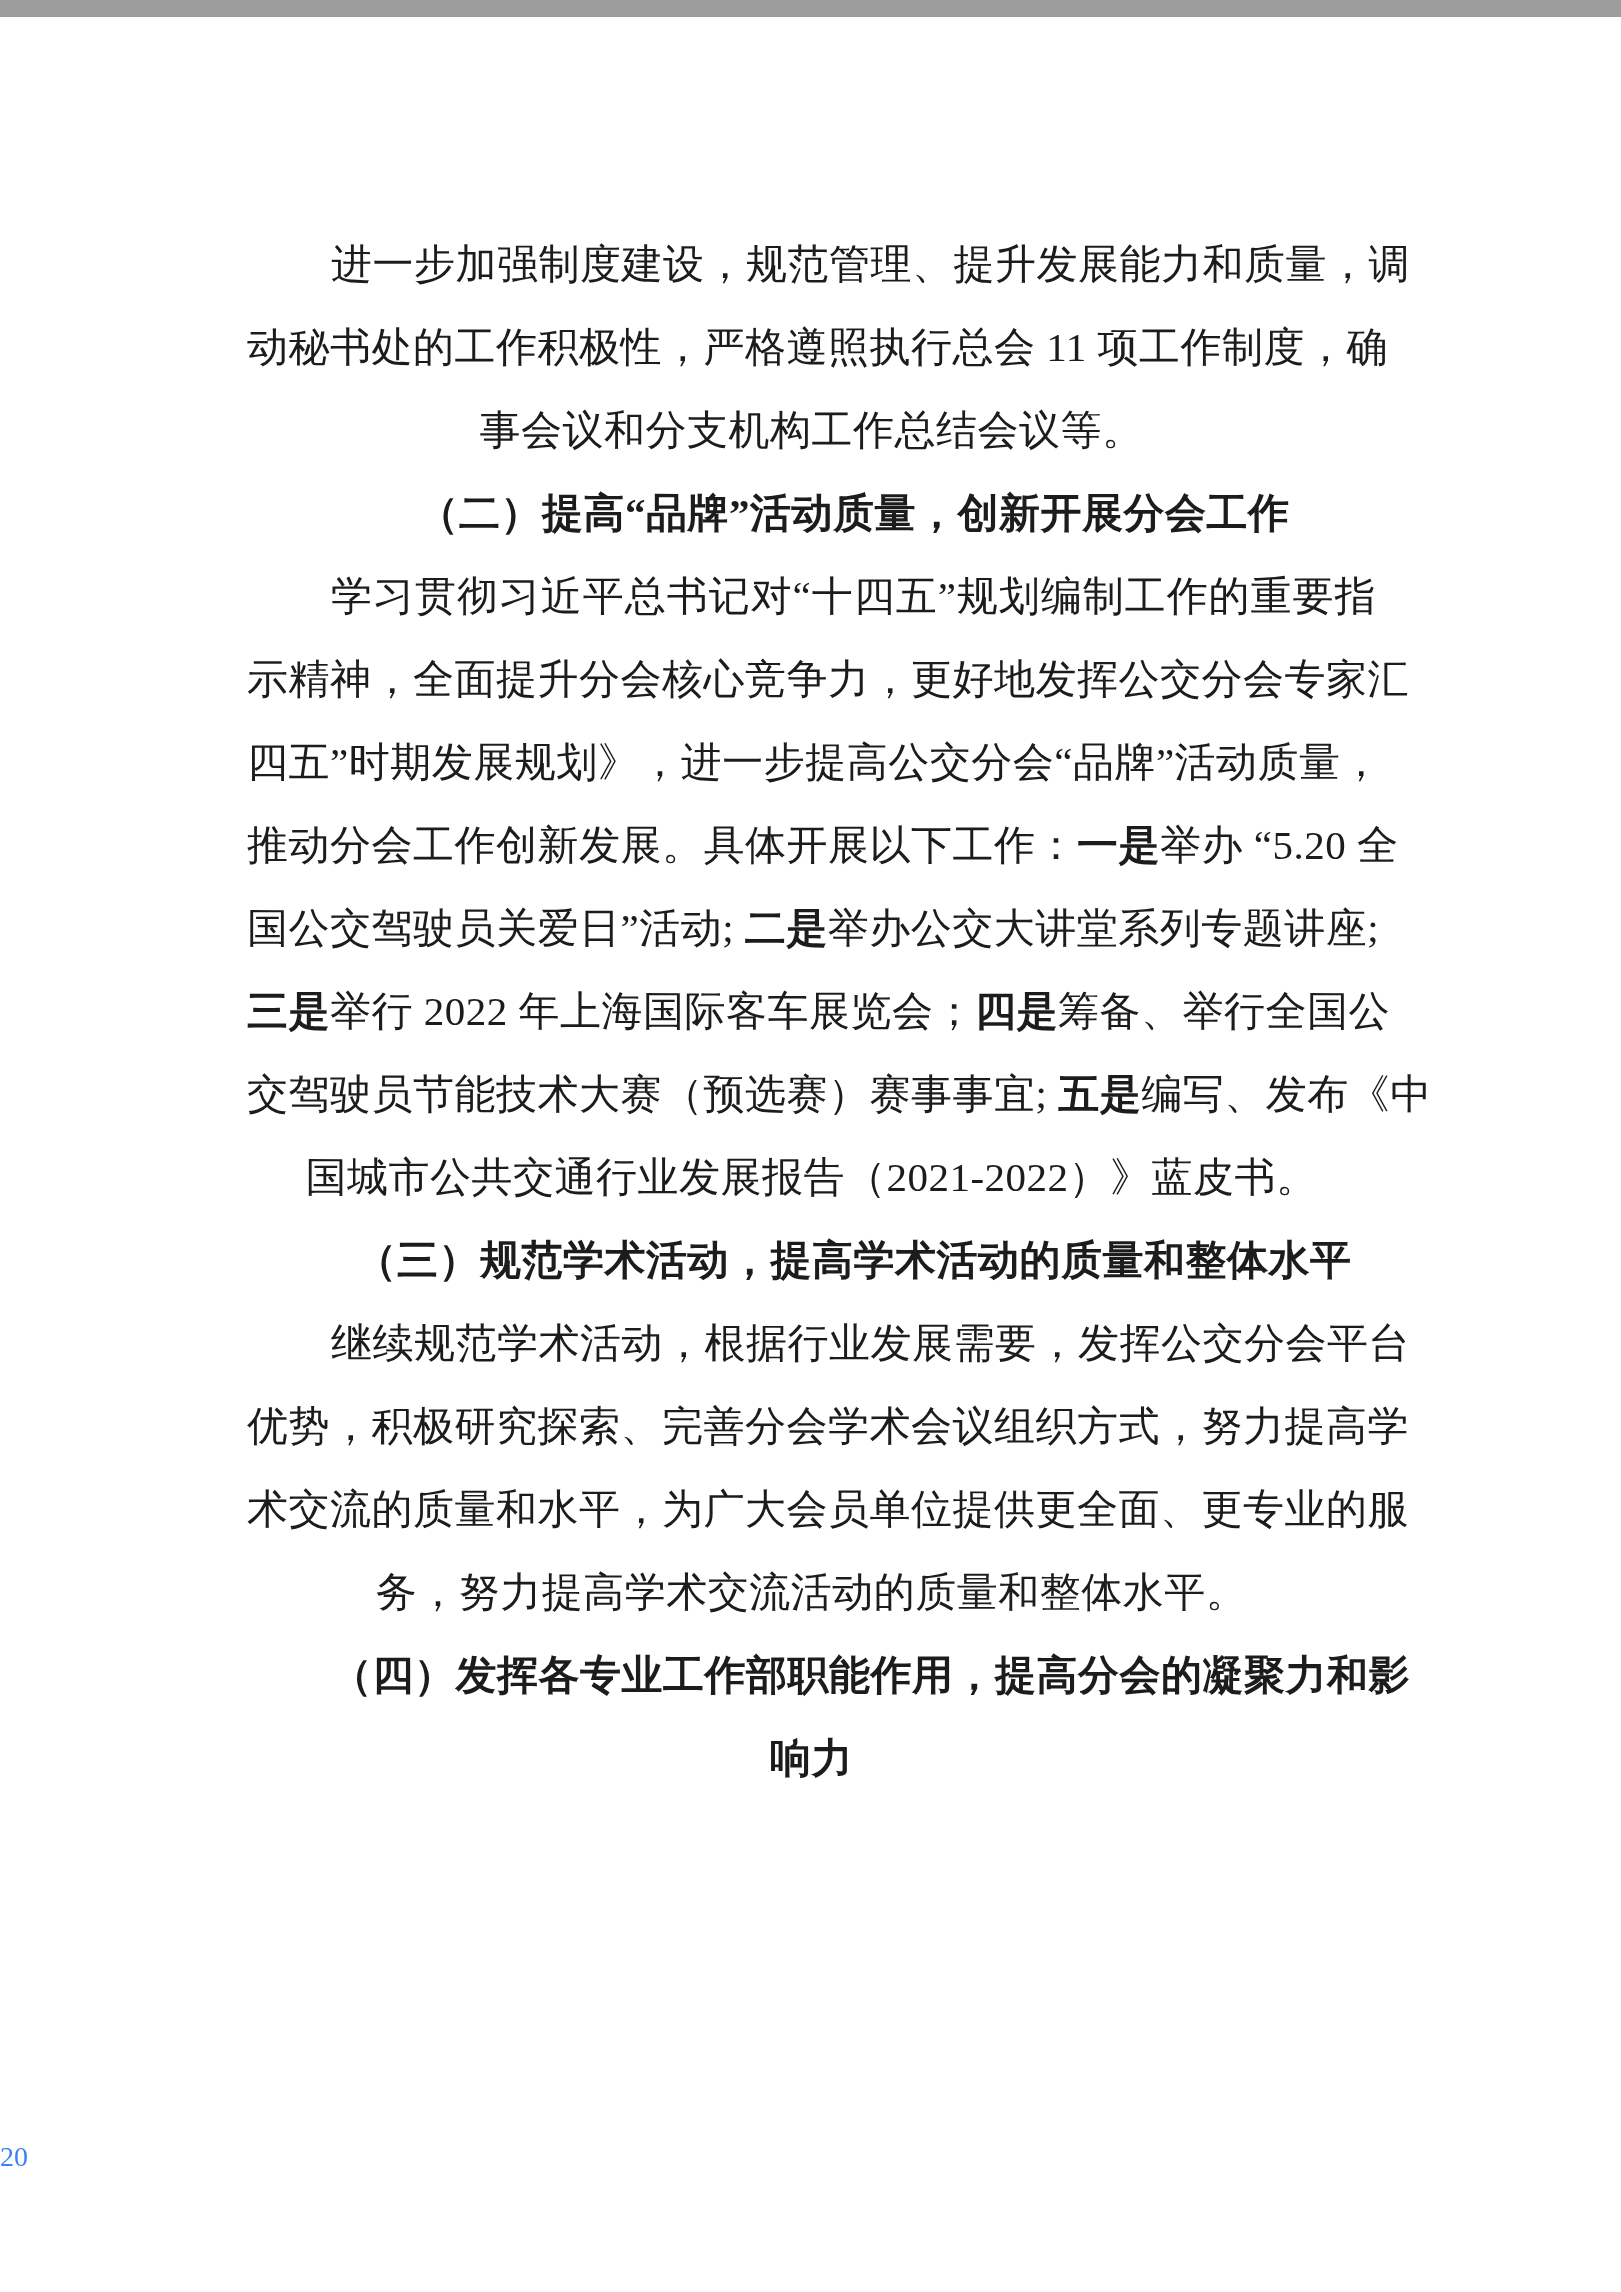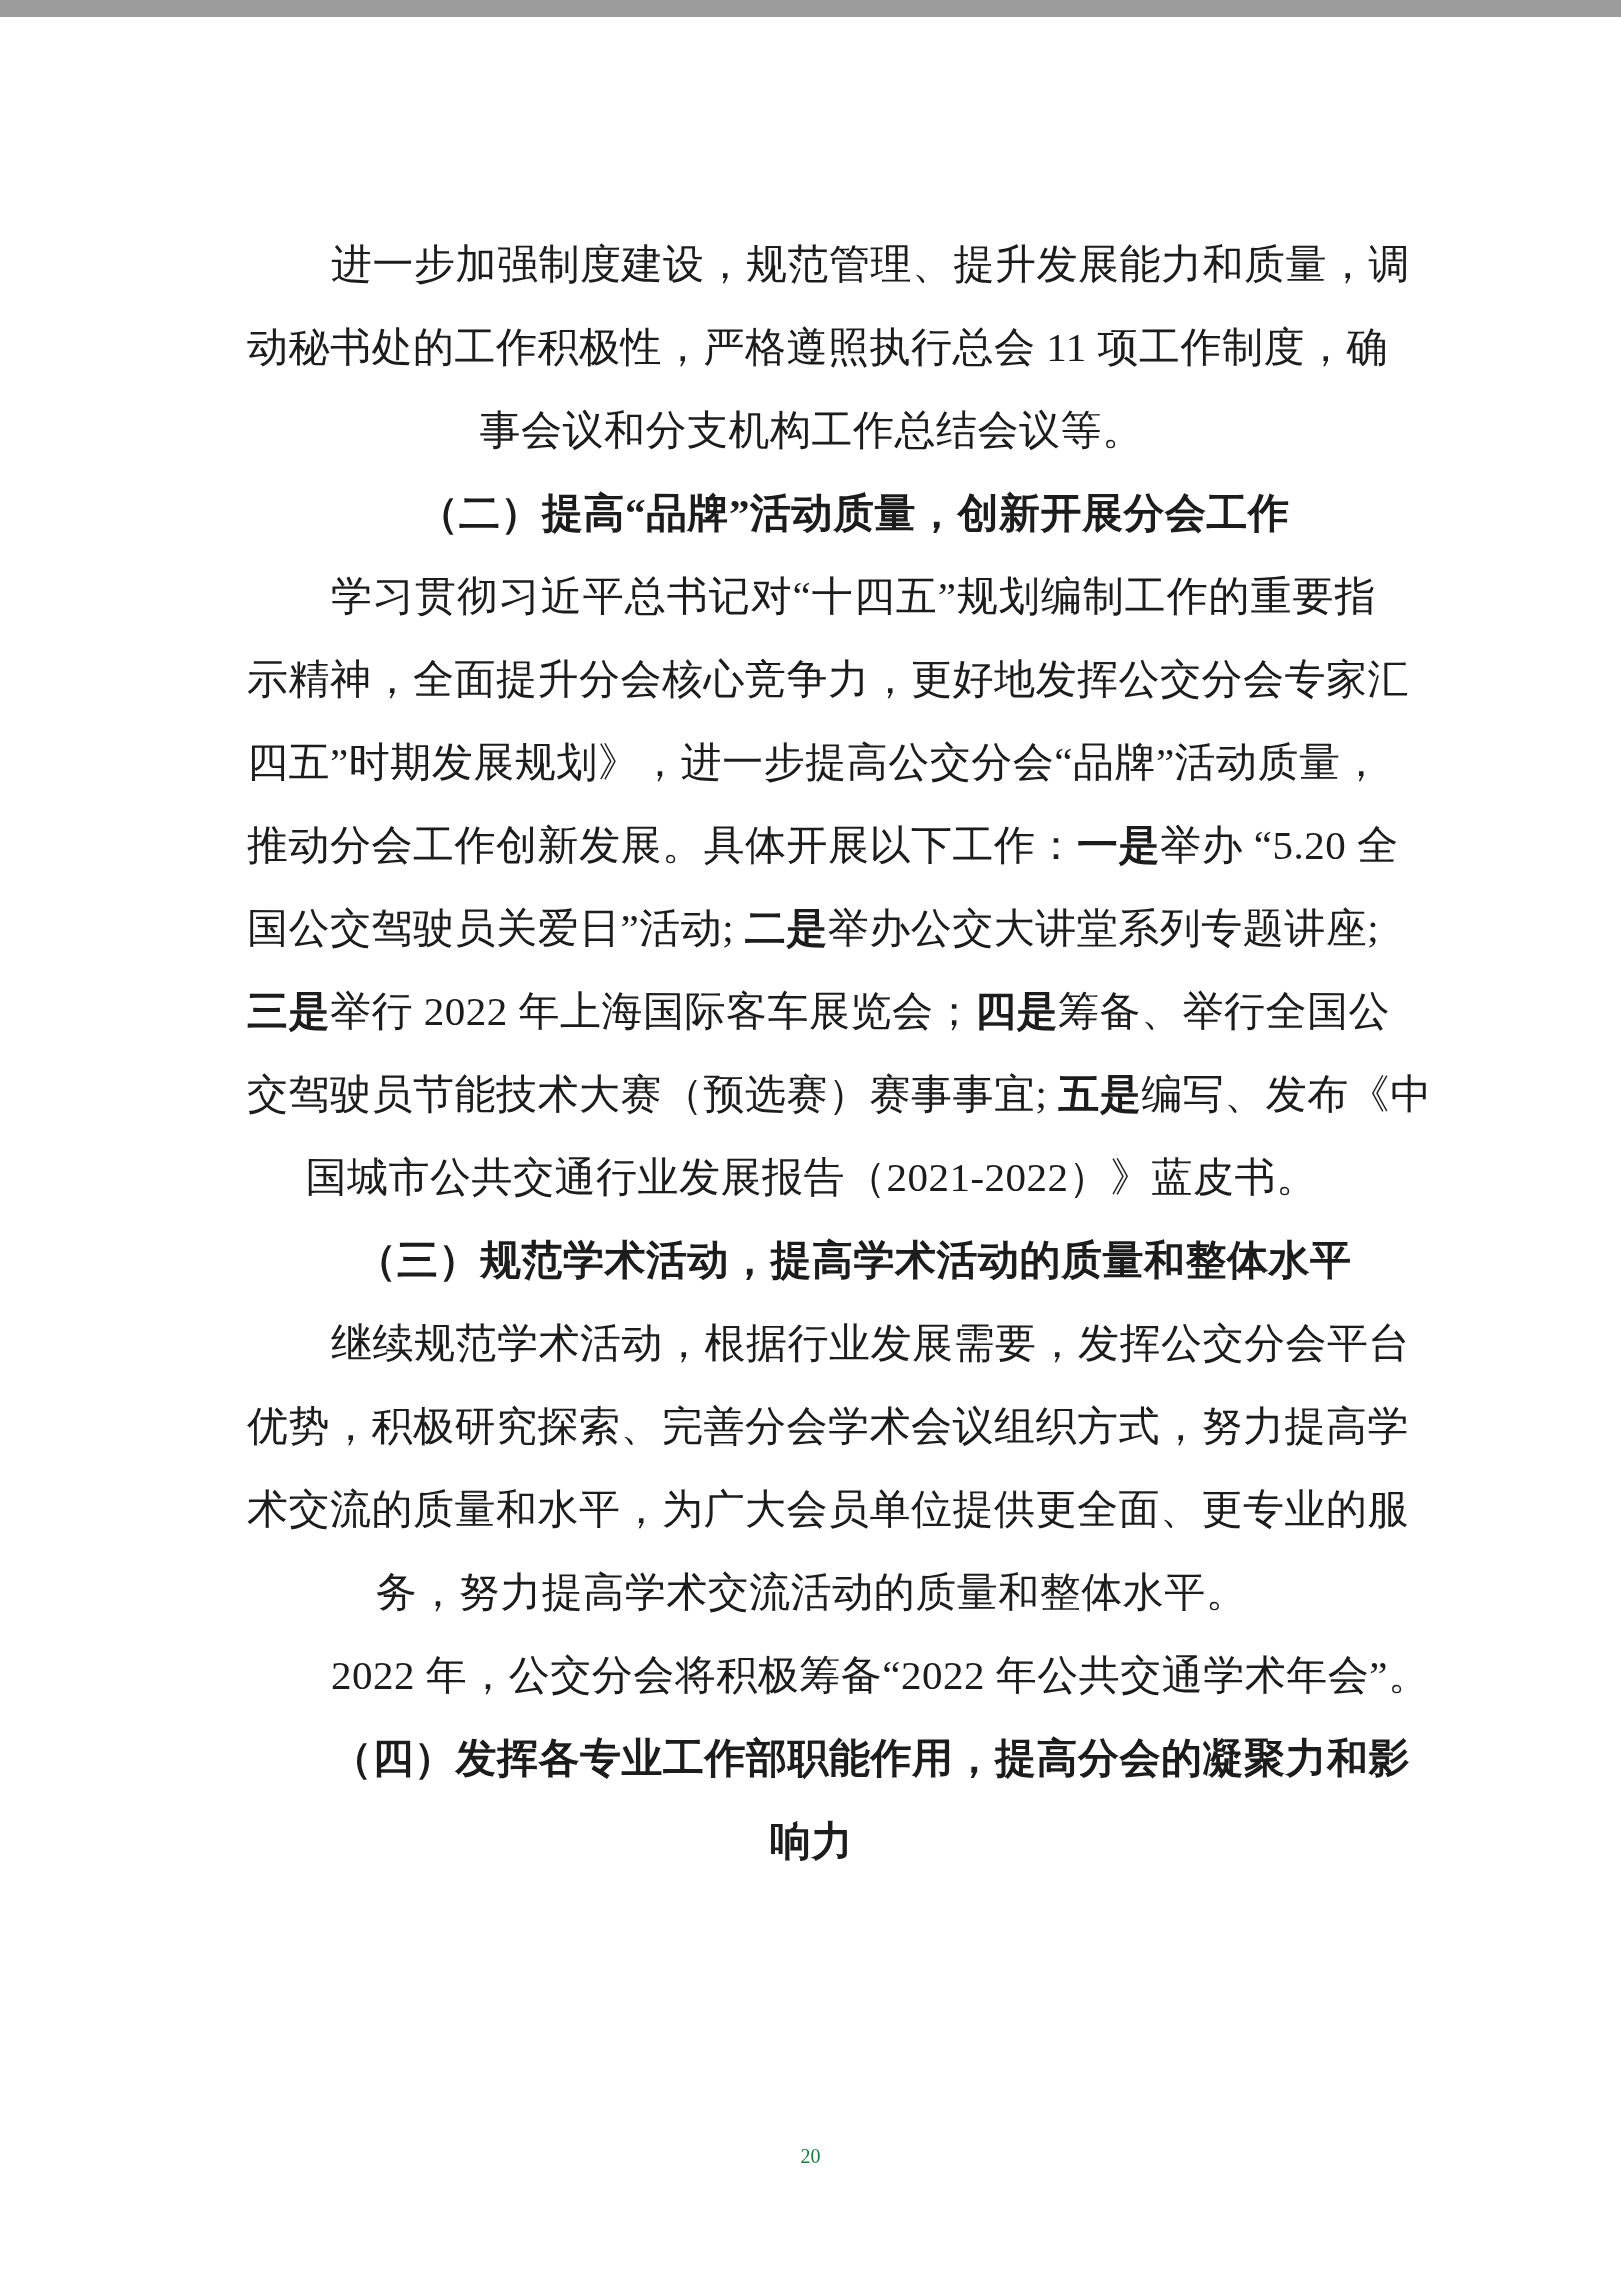--- a/index.html
+++ b/index.html
@@ -41,24 +41,23 @@
   }
   .line.heading,
   .seg.bold {
     font-weight: 700;
   }
   .footer {
     position: absolute;
     left: 0;
     top: 2120px;
     width: 100%;
-    text-align: center;
-    font-size: 20px;
+    font-size: 28px;
     line-height: 39px;
-    color: #15803d;
+    color: #3b82f6;
   }
 </style>
 </head>
 <body>
 
 <div class="page">
   <div class="content" id="doc-body">
       <div class="line indent fill"><span class="seg">进一步加强制度建设，规范管理、提升发展能力和质量，调</span></div>
       <div class="line fill"><span class="seg">动秘书处的工作积极性，严格遵照执行总会 11 项工作制度，确</span></div>
       <div class="line"><span class="seg">事会议和分支机构工作总结会议等。</span></div>
@@ -69,19 +68,18 @@
       <div class="line fill"><span class="seg">推动分会工作创新发展。具体开展以下工作：</span><span class="seg bold">一是</span><span class="seg">举办 “5.20 全</span></div>
       <div class="line fill"><span class="seg">国公交驾驶员关爱日”活动; </span><span class="seg bold">二是</span><span class="seg">举办公交大讲堂系列专题讲座;</span></div>
       <div class="line fill"><span class="seg bold">三是</span><span class="seg">举行 2022 年上海国际客车展览会；</span><span class="seg bold">四是</span><span class="seg">筹备、举行全国公</span></div>
       <div class="line fill"><span class="seg">交驾驶员节能技术大赛（预选赛）赛事事宜; </span><span class="seg bold">五是</span><span class="seg">编写、发布《中</span></div>
       <div class="line"><span class="seg">国城市公共交通行业发展报告（2021-2022）》蓝皮书。</span></div>
       <div class="line indent heading"><span class="seg bold">（三）规范学术活动，提高学术活动的质量和整体水平</span></div>
       <div class="line indent fill"><span class="seg">继续规范学术活动，根据行业发展需要，发挥公交分会平台</span></div>
       <div class="line fill"><span class="seg">优势，积极研究探索、完善分会学术会议组织方式，努力提高学</span></div>
       <div class="line fill"><span class="seg">术交流的质量和水平，为广大会员单位提供更全面、更专业的服</span></div>
       <div class="line"><span class="seg">务，努力提高学术交流活动的质量和整体水平。</span></div>
-      <div class="line indent"><span class="seg">2022 年，公交分会将积极筹备“2022 年公共交通学术年会”。</span></div>
       <div class="line indent heading fill"><span class="seg bold">（四）发挥各专业工作部职能作用，提高分会的凝聚力和影</span></div>
       <div class="line heading"><span class="seg bold">响力</span></div>
     </div>
   <div class="footer">20</div>
 </div>
 
 
 </body></html>

